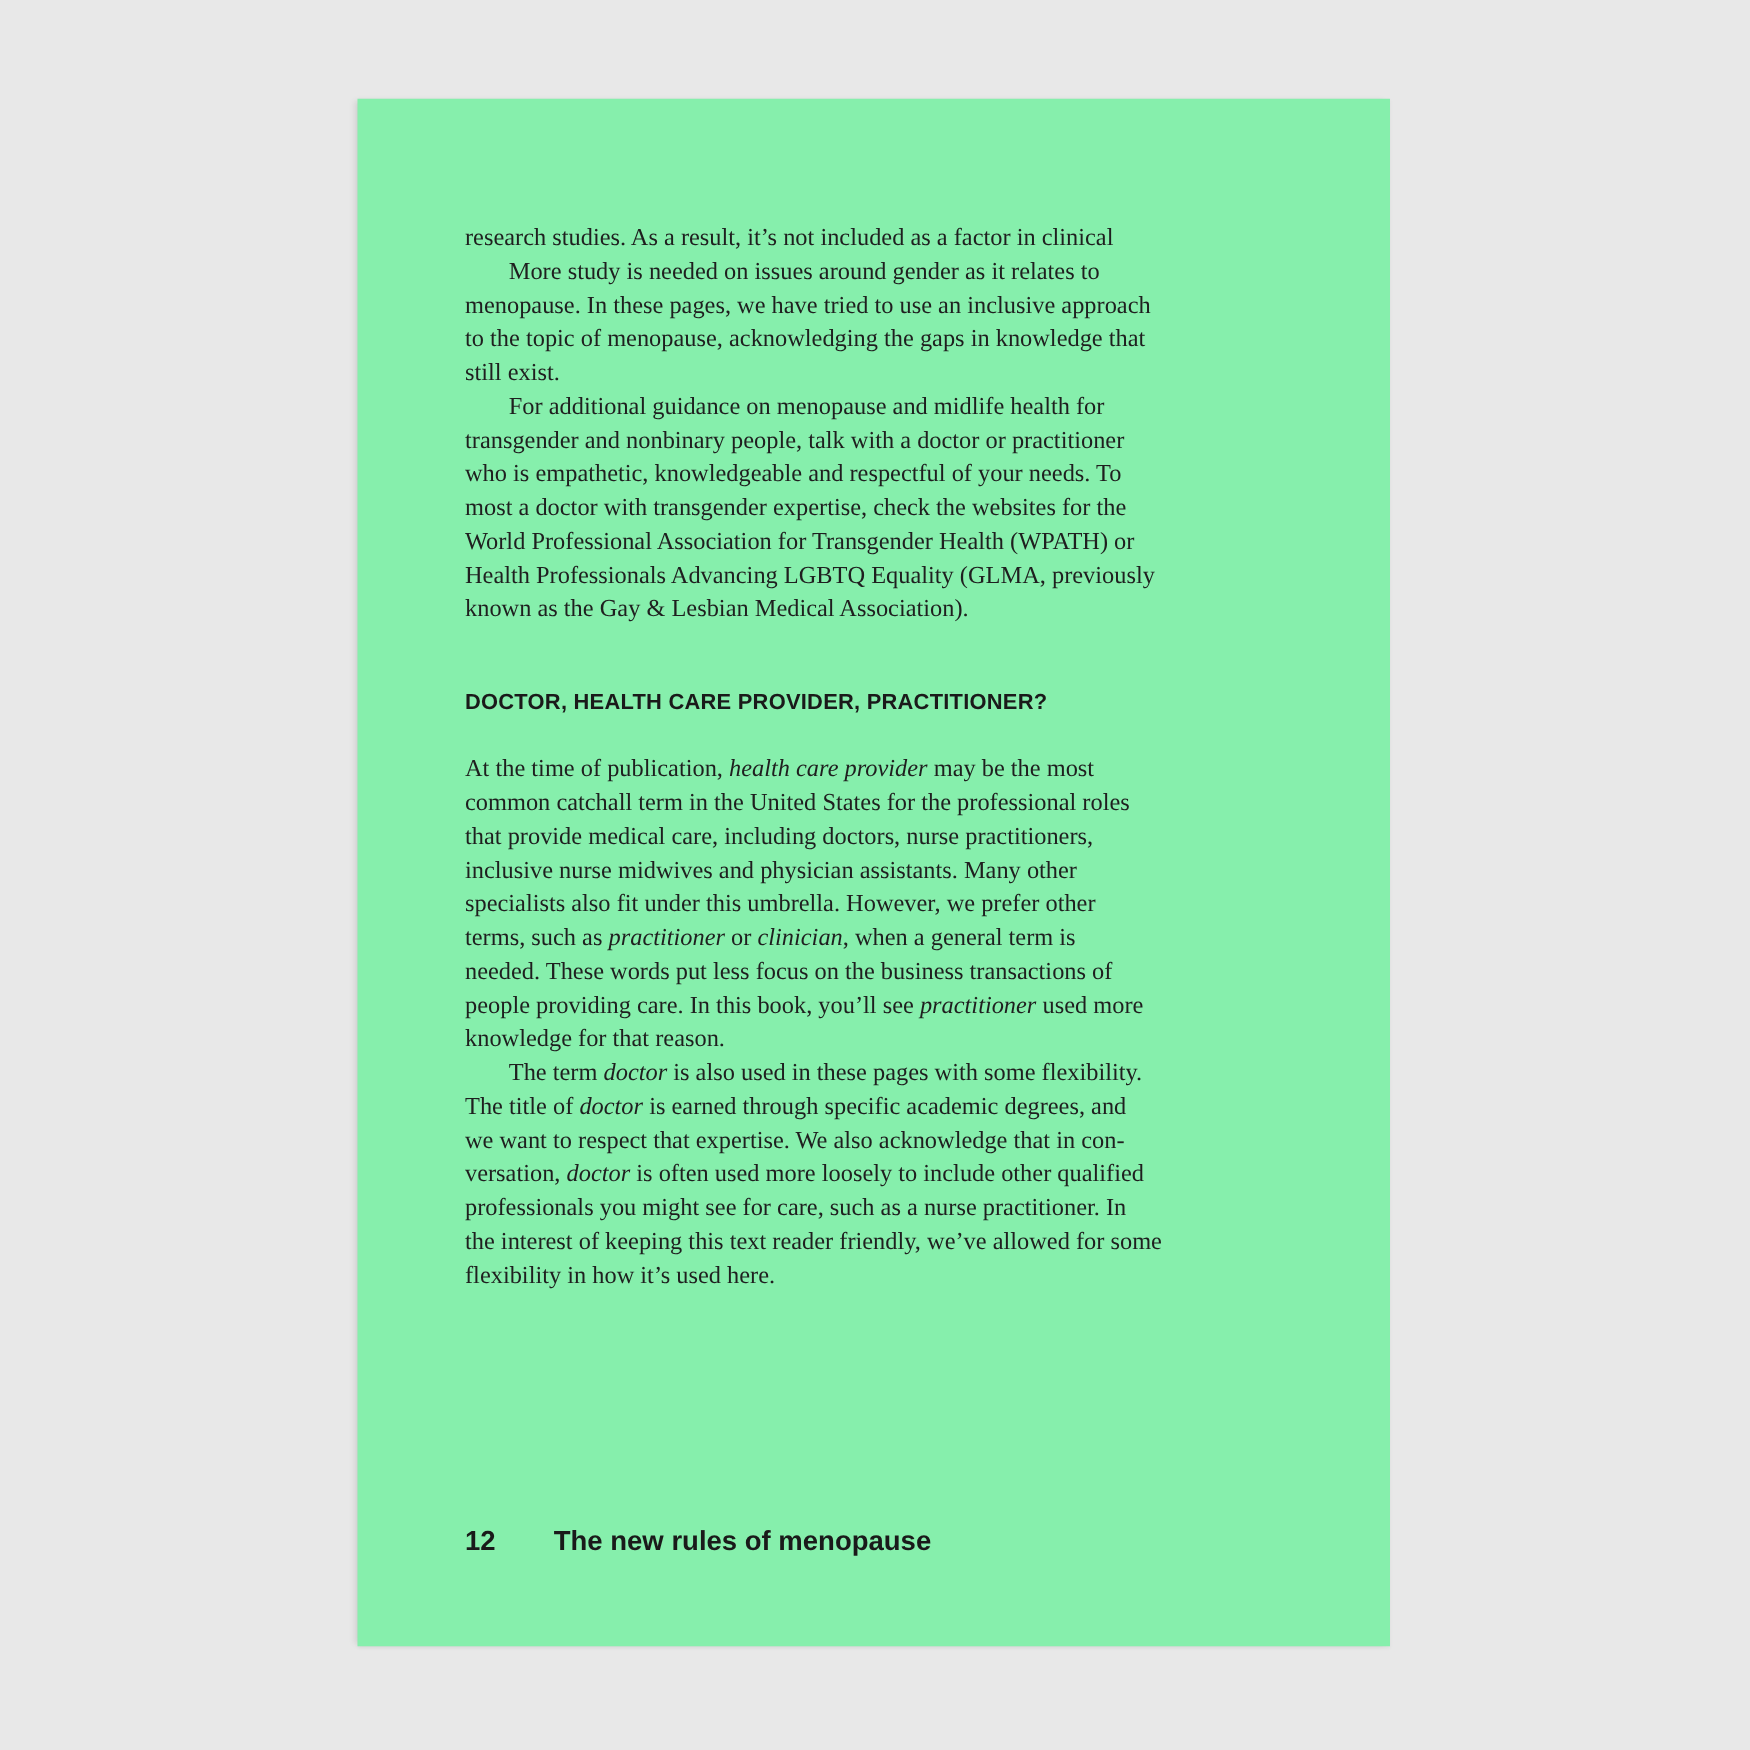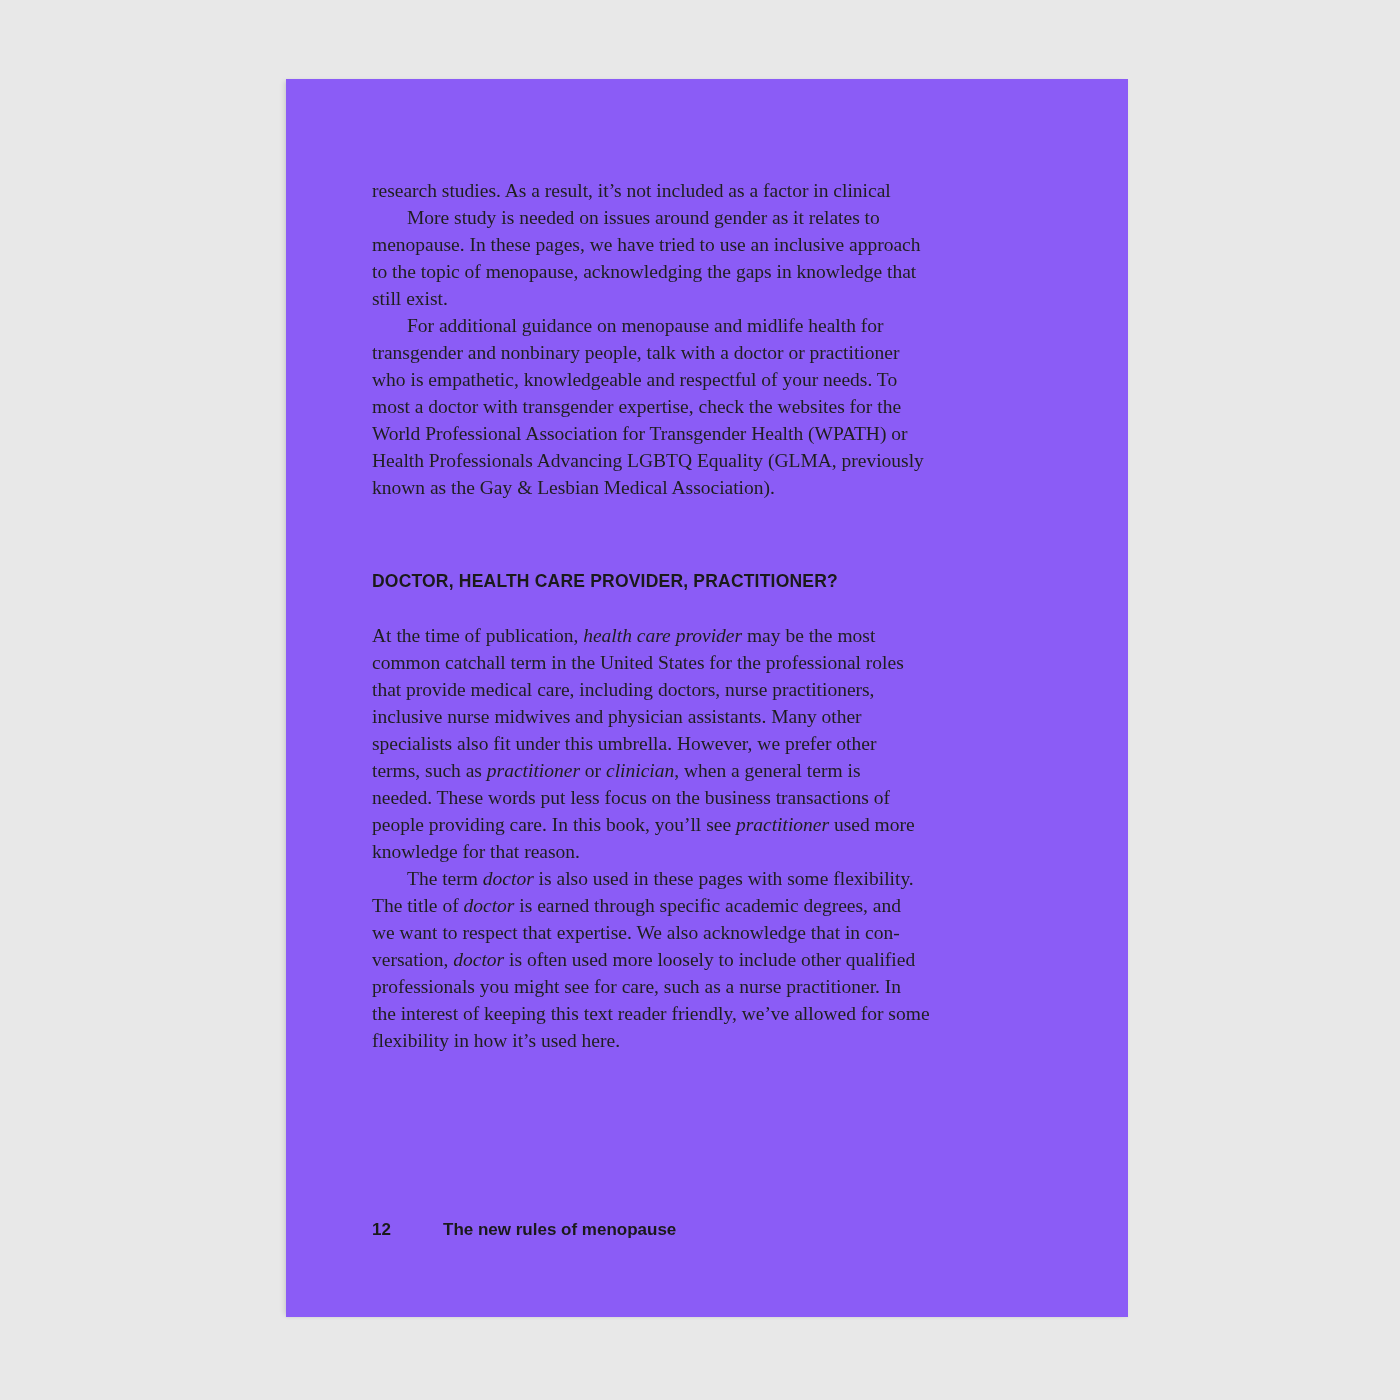--- a/index.html
+++ b/index.html
@@ -15,23 +15,22 @@
     width: 1400px;
     height: 1400px;
     background: #e8e8e8;
   }
   .book-page {
     position: absolute;
     left: 286px;
     top: 79px;
     width: 826px;
     height: 1238px;
-    background: #8b5cf6;
+    background: #86efac;
     box-shadow: -4px 0 5px -2px rgba(0,0,0,0.10), 0 1px 3px rgba(0,0,0,0.05);
-    padding-left: 16px;
   }
   .body-text {
     position: absolute;
     left: 86px;
     top: 98px;
     width: 640px;
     color: #1f1f1f;
   }
   .para {
     margin: 0;
@@ -42,39 +41,39 @@
     display: block;
     white-space: nowrap;
   }
   .para.indent .line:first-child {
     padding-left: 35px;
   }
   .para em {
     font-style: italic;
   }
   .heading {
-    margin-top: 70px;
+    margin-top: 50px;
     margin-bottom: 31px;
     font-family: "Liberation Sans", sans-serif;
     font-weight: 700;
     font-size: 17.5px;
     line-height: 20px;
     letter-spacing: 0.2px;
     color: #1a1a1a;
     white-space: nowrap;
   }
   .footer {
     position: absolute;
     left: 86px;
     top: 1141px;
     display: flex;
     align-items: baseline;
     font-family: "Liberation Sans", sans-serif;
     font-weight: 700;
-    font-size: 17px;
+    font-size: 22px;
     color: #1a1a1a;
   }
   .page-num {
     display: inline-block;
     width: 71px;
   }
 </style>
 </head>
 <body>
 

